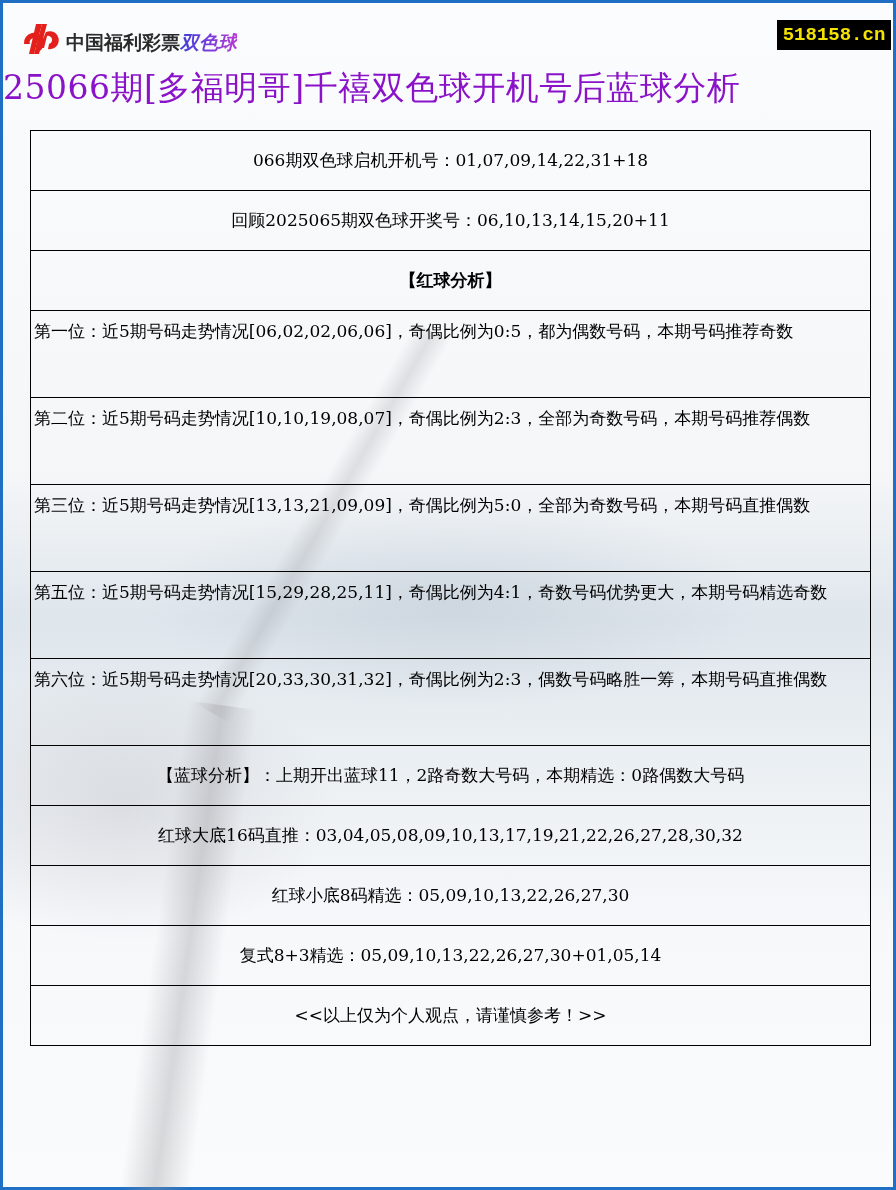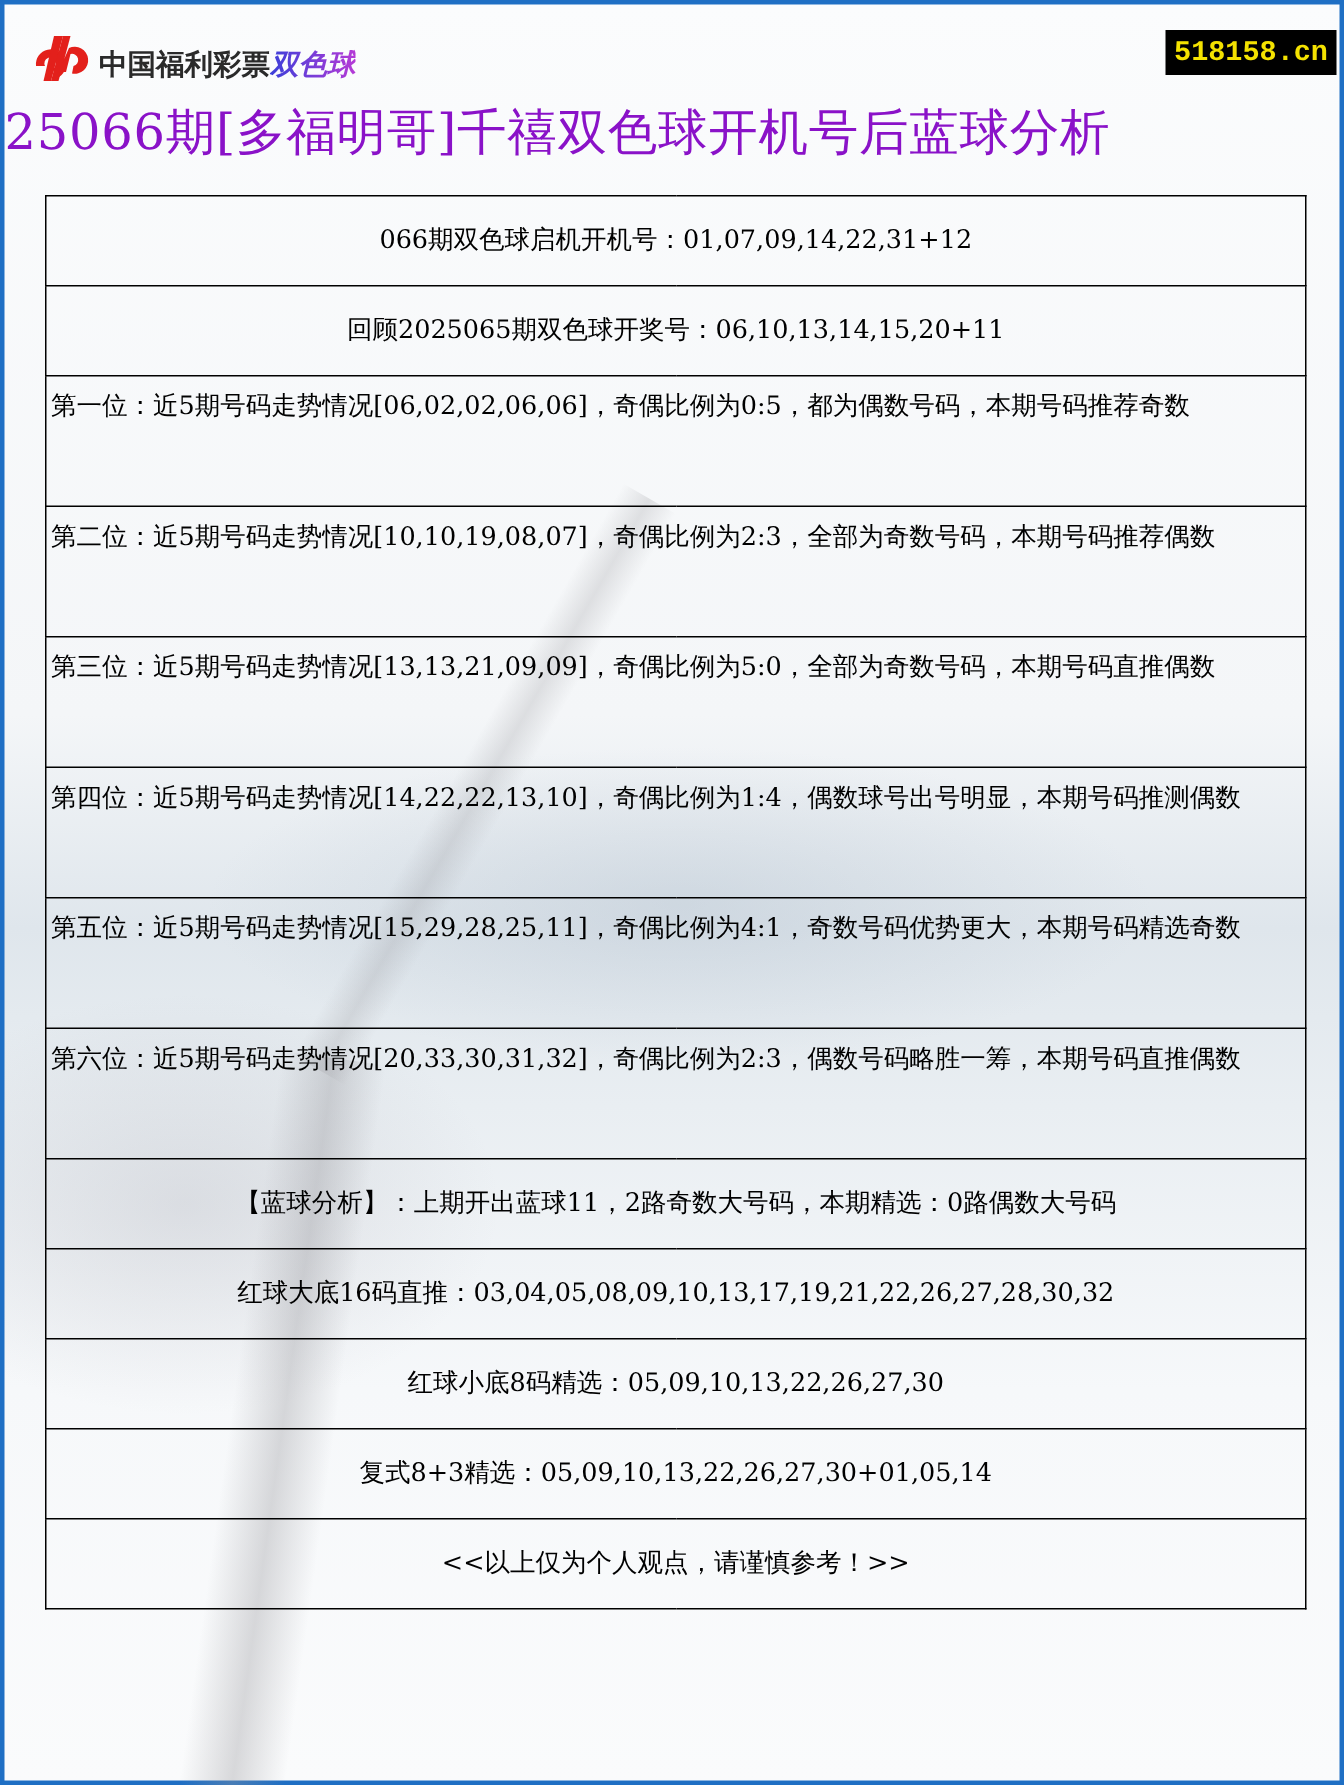--- a/index.html
+++ b/index.html
@@ -89,36 +89,36 @@
 
   <div class="page-title" style="top:63px;">25066期[多福明哥]千禧双色球开机号后蓝球分析</div>
 
   <table class="tbl" style="left:27px;top:127px;">
     <colgroup>
         <col style="width:420px">
         <col style="width:420px">
       </colgroup>
     <tbody>
         <tr>
-      <td colspan="2" class="center h60">066期双色球启机开机号：01,07,09,14,22,31+12</td>
+      <td colspan="2" class="center h60">066期双色球启机开机号：01,07,09,14,22,31+18</td>
     </tr>
     <tr>
       <td colspan="2" class="center h60">回顾2025065期双色球开奖号：06,10,13,14,15,20+11</td>
+    </tr>
+    <tr>
+      <td colspan="2" class="center h60 bold">【红球分析】</td>
     </tr>
     <tr>
       <td colspan="2" class="left h78">第一位：近5期号码走势情况[06,02,02,06,06]，奇偶比例为0:5，都为偶数号码，本期号码推荐奇数</td>
     </tr>
     <tr>
       <td colspan="2" class="left h78">第二位：近5期号码走势情况[10,10,19,08,07]，奇偶比例为2:3，全部为奇数号码，本期号码推荐偶数</td>
     </tr>
     <tr>
       <td colspan="2" class="left h78">第三位：近5期号码走势情况[13,13,21,09,09]，奇偶比例为5:0，全部为奇数号码，本期号码直推偶数</td>
-    </tr>
-    <tr>
-      <td colspan="2" class="left h78">第四位：近5期号码走势情况[14,22,22,13,10]，奇偶比例为1:4，偶数球号出号明显，本期号码推测偶数</td>
     </tr>
     <tr>
       <td colspan="2" class="left h78">第五位：近5期号码走势情况[15,29,28,25,11]，奇偶比例为4:1，奇数号码优势更大，本期号码精选奇数</td>
     </tr>
     <tr>
       <td colspan="2" class="left h78">第六位：近5期号码走势情况[20,33,30,31,32]，奇偶比例为2:3，偶数号码略胜一筹，本期号码直推偶数</td>
     </tr>
     <tr>
       <td colspan="2" class="center h60">【蓝球分析】：上期开出蓝球11，2路奇数大号码，本期精选：0路偶数大号码</td>
     </tr>

